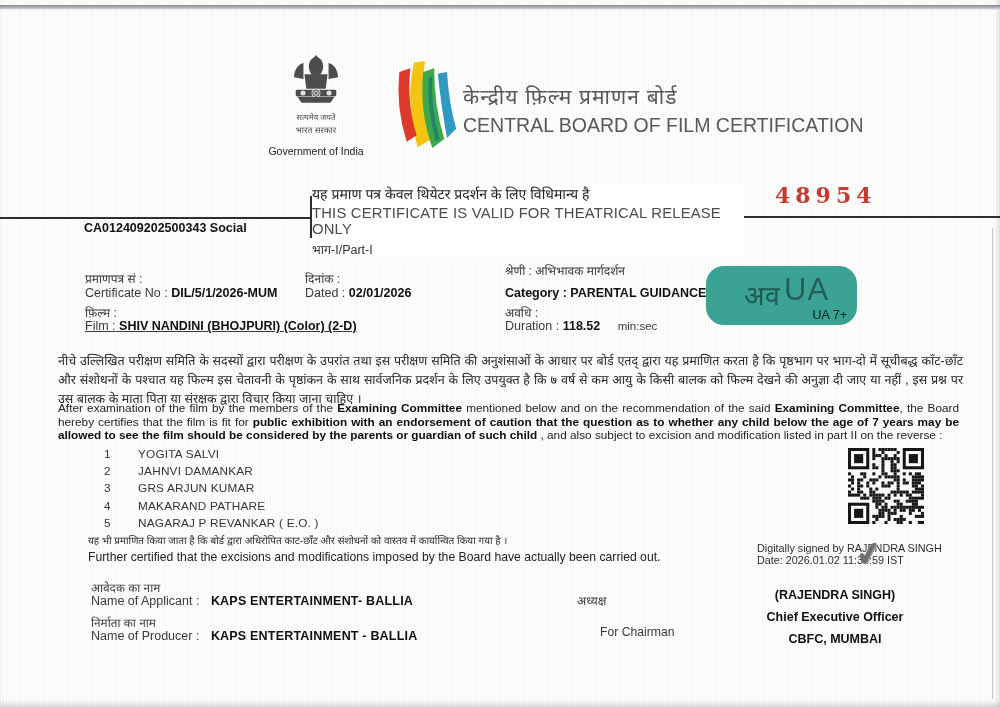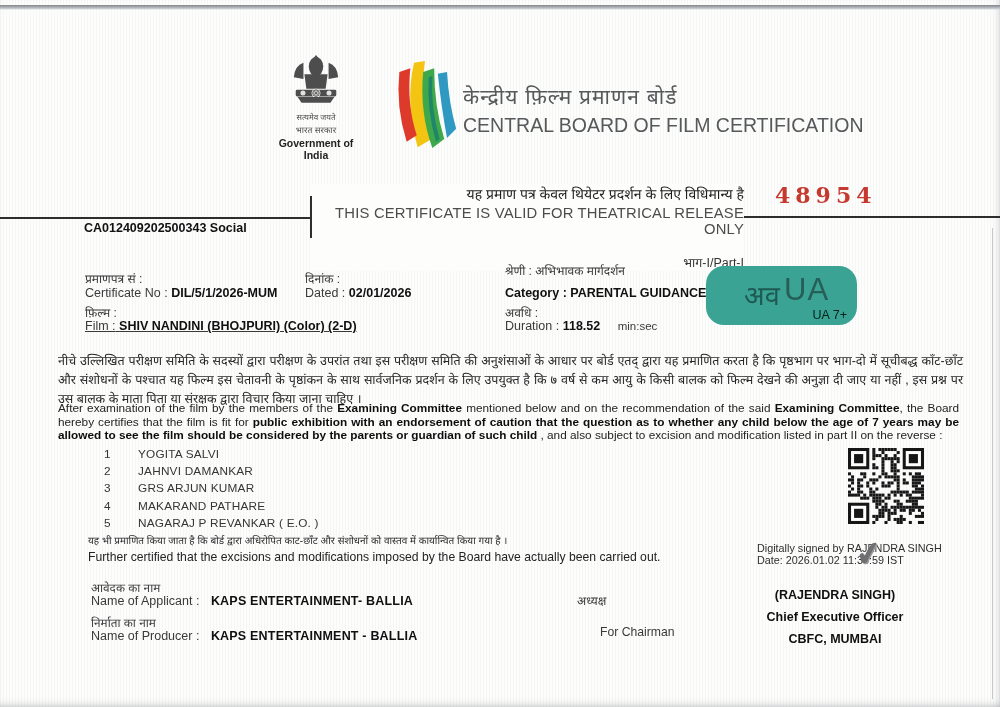--- a/index.html
+++ b/index.html
@@ -15,41 +15,41 @@
   }
   .scan-edge-top { position:absolute; top:5px; left:0; width:100%; height:5px;
     background:linear-gradient(to bottom,#81868d,#c6c9cd 70%,rgba(255,255,255,0)); }
   .scan-edge-right { position:absolute; top:228px; bottom:8px; right:7px; width:1px; background:rgba(100,104,110,0.35); }
 
   
   .emblem { position:absolute; left:268px; top:54px; width:96px; text-align:center; color:#3f3f3f; }
   .emblem svg { display:block; margin:0 auto; }
   .emblem .motto { font-size:8px; margin-top:1px; color:#4a4a4a; }
   .emblem .bharat { font-size:8.5px; margin-top:2px; color:#4a4a4a; }
-  .emblem .goi { font-size:10.5px; font-weight:bold; margin-top:2px; color:#222; }
+  .emblem .goi { font-size:10.5px; font-weight:normal; margin-top:10px; color:#222; }
 
   .cbfc-logo { position:absolute; left:392px; top:58px; }
   .board-titles { position:absolute; left:463px; top:84px; color:#57585a; }
   .board-hi { font-size:21px; line-height:26px; letter-spacing:1px; }
   .board-en { font-size:19.5px; line-height:26px; letter-spacing:0px; margin-top:2px; }
 
   
   .serial { position:absolute; left:775px; top:182px; font-family:"DejaVu Serif","Liberation Serif",serif;
     font-size:22px; font-weight:600; color:#c5392f; letter-spacing:5px; }
 
   
   .rule-left  { position:absolute; left:0;   top:217px; width:312px; height:2px; background:#2e2e2e; }
   .rule-right { position:absolute; left:700px; top:216px; width:300px; height:2px; background:#2e2e2e; }
   .tick-left  { position:absolute; left:310px; top:196px; width:2px; height:42px; background:#2e2e2e; }
   .tick-right { position:absolute; left:698px; top:196px; width:2px; height:42px; background:#2e2e2e; }
 
-  .validity { position:absolute; left:312px; top:184px; width:432px; text-align:right; background:#fdfdfc; }
+  .validity { position:absolute; left:312px; top:184px; width:432px; text-align:left; background:#fdfdfc; }
   .v-hi   { font-size:14px; color:#1e1e1e; }
   .v-en   { font-size:14.8px; color:#4c4c4c; margin-top:2px; letter-spacing:0.2px; }
-  .v-part { font-size:12.5px; color:#333; margin-top:17px; }
+  .v-part { font-size:12.5px; color:#333; margin-top:4px; }
 
   .cert-id { position:absolute; left:84px; top:221px; font-size:12.5px; font-weight:bold; color:#111; }
 
   
   .lab-hi { font-size:12px; color:#3a3a3a; }
   .lab-en { font-size:12.5px; color:#3a3a3a; }
   .val    { font-weight:bold; color:#101010; }
   .d-row { position:absolute; white-space:nowrap; }
   .r-cert-hi { left:85px;  top:270px; }
   .r-cert-en { left:85px;  top:286px; }

